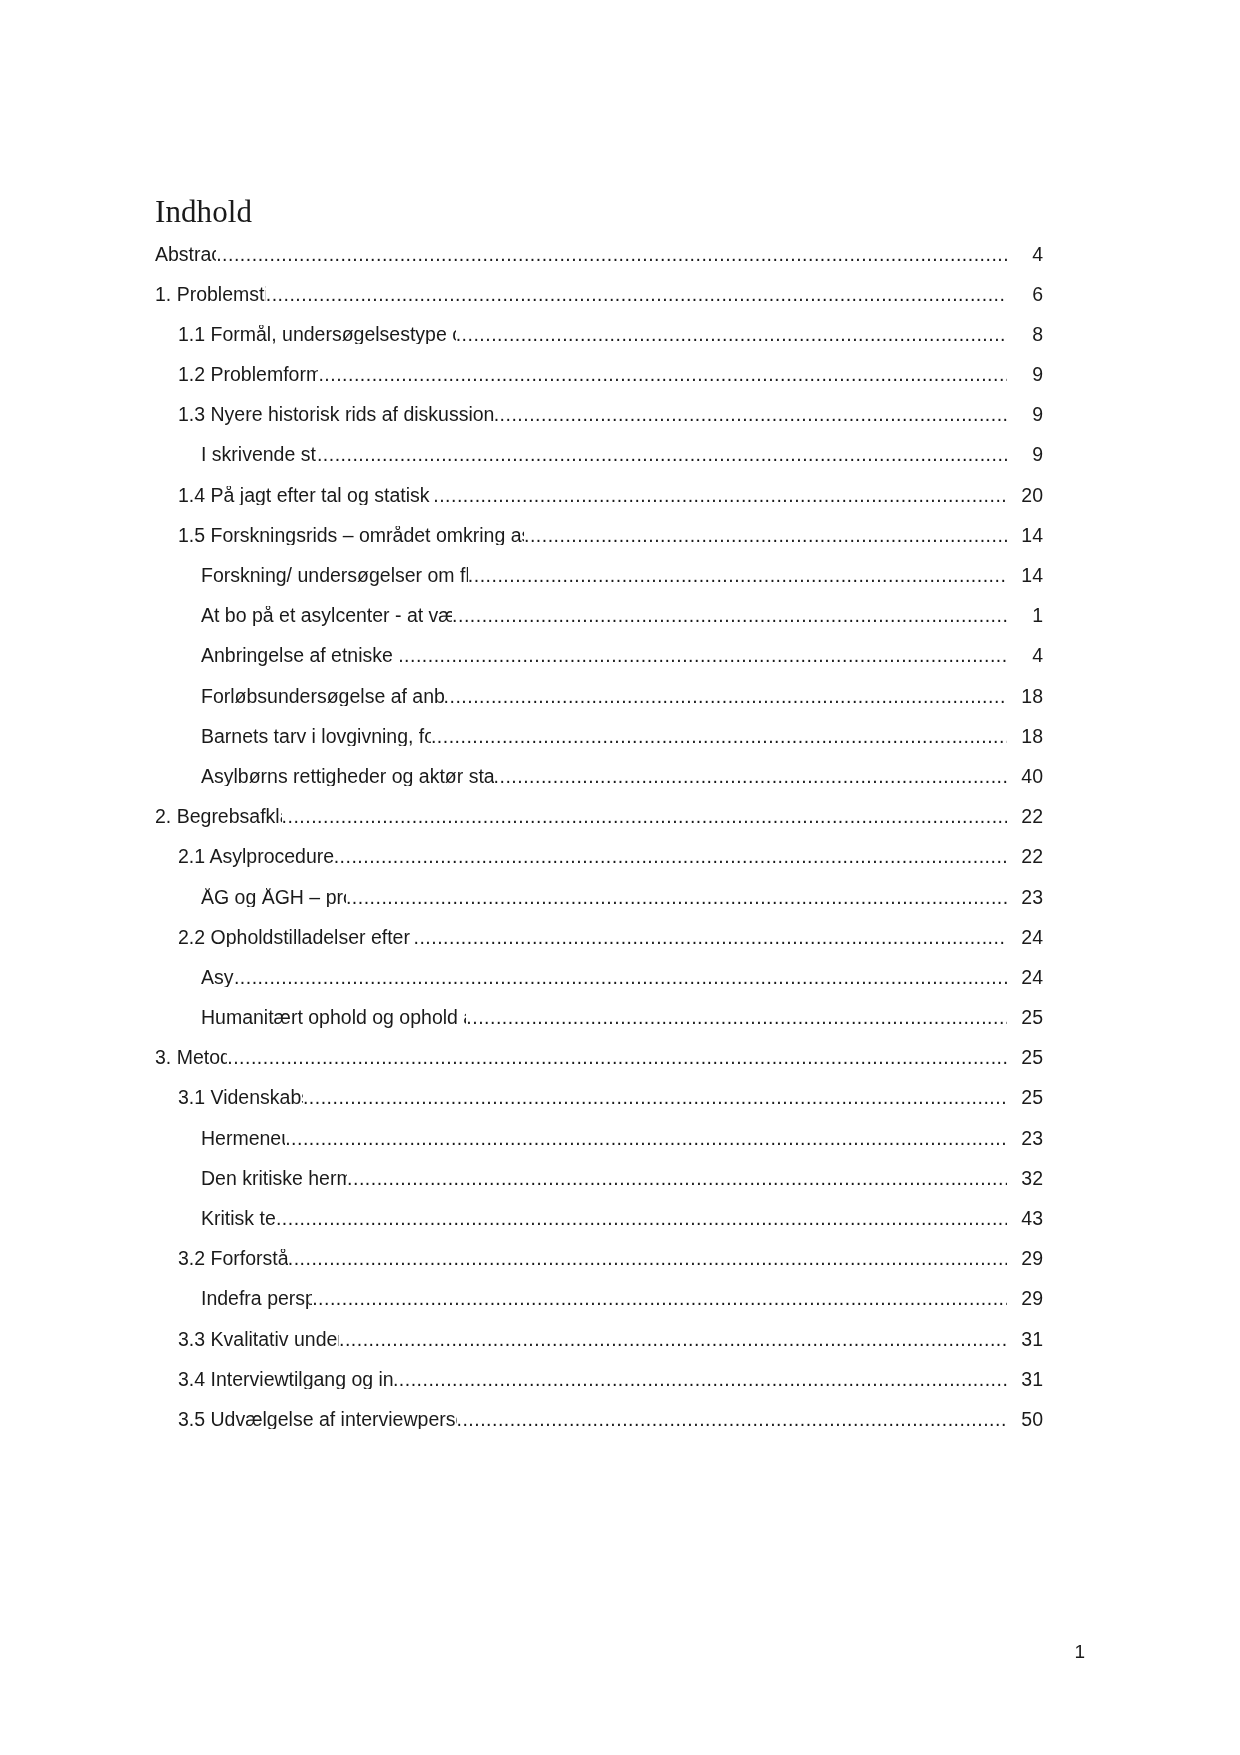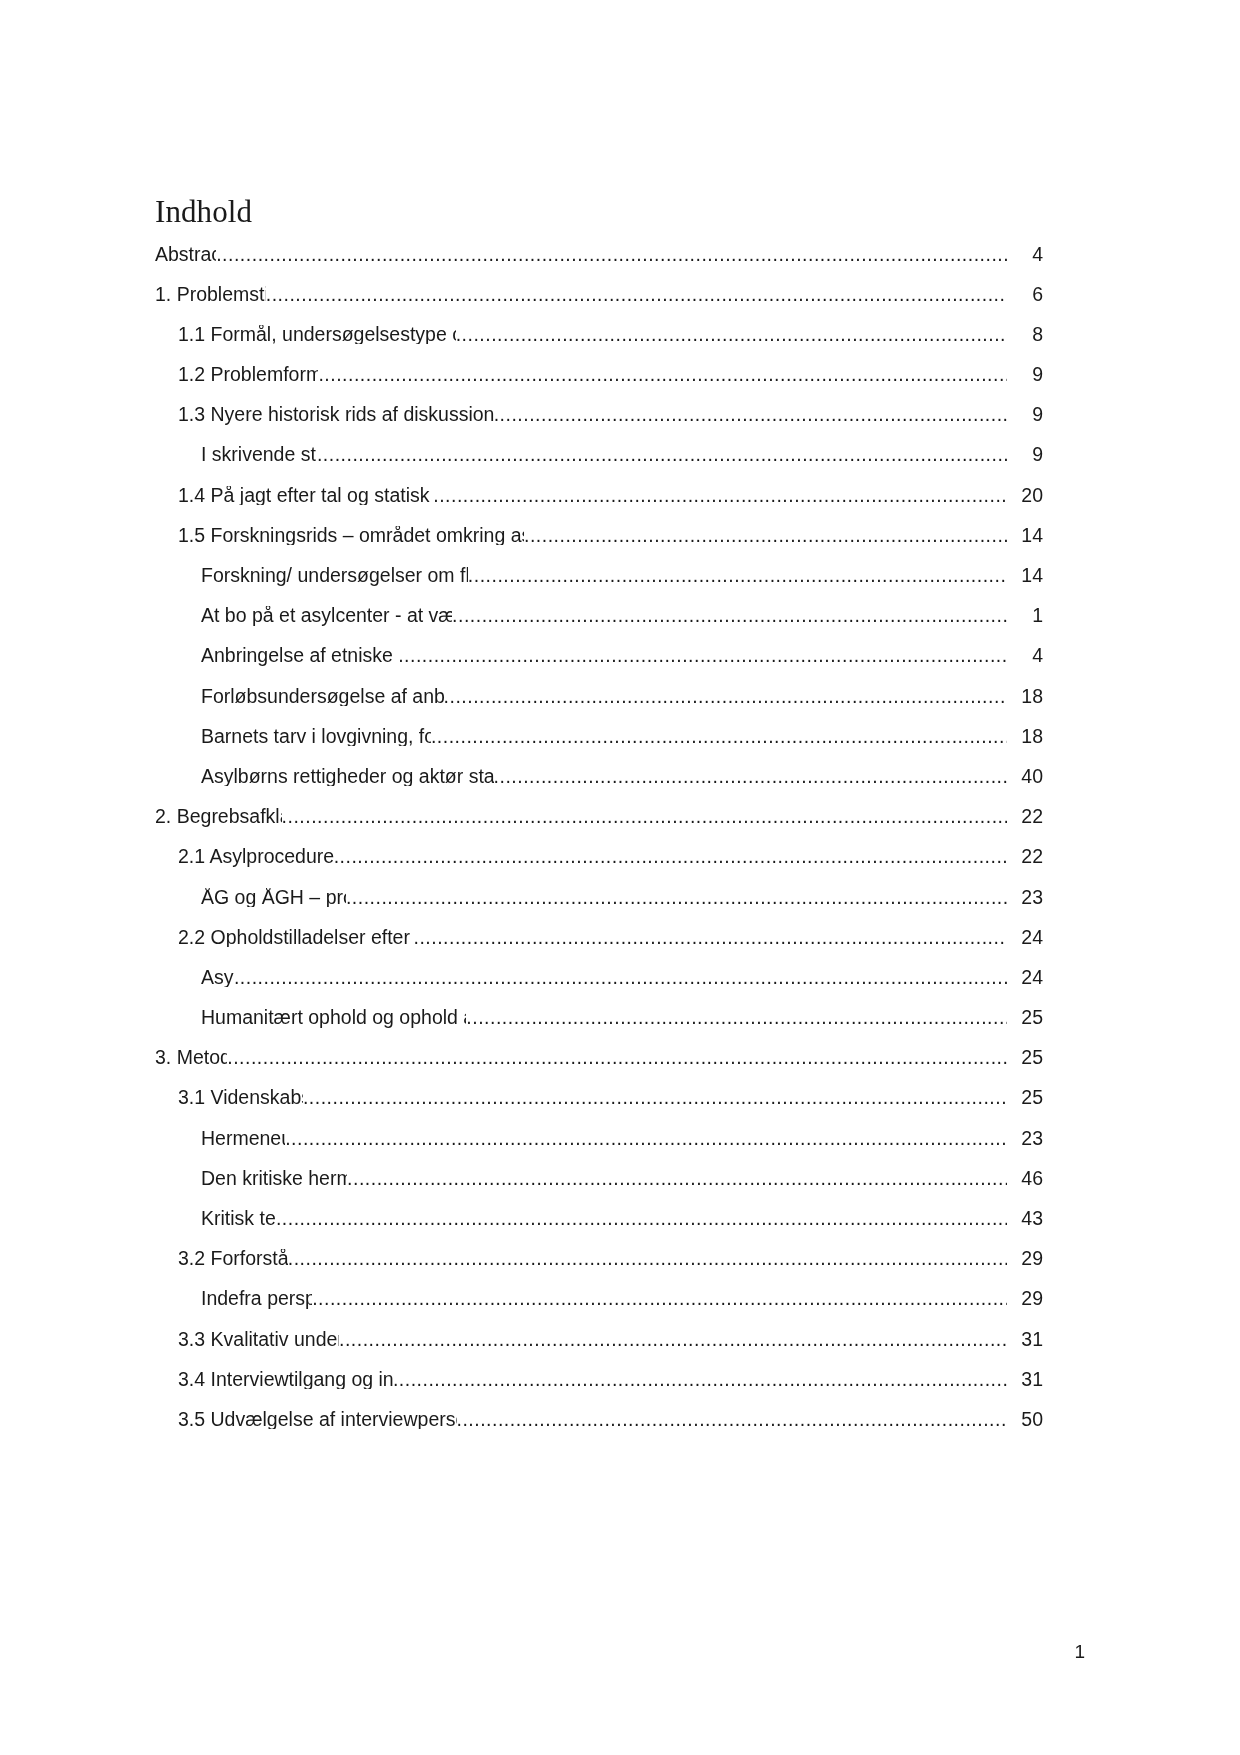--- a/index.html
+++ b/index.html
@@ -207,21 +207,21 @@
           <span class="pageno">25</span>
         </div>
         <div class="toc-entry lvl-3">
           <span class="label">Hermeneutik.</span>
           <span class="leader"></span>
           <span class="pageno">23</span>
         </div>
         <div class="toc-entry lvl-3">
           <span class="label">Den kritiske hermeneutik.</span>
           <span class="leader"></span>
-          <span class="pageno">46</span>
+          <span class="pageno">32</span>
         </div>
         <div class="toc-entry lvl-3">
           <span class="label">Kritisk teori.</span>
           <span class="leader"></span>
           <span class="pageno">43</span>
         </div>
         <div class="toc-entry lvl-2">
           <span class="label">3.2 Forforståelse.</span>
           <span class="leader"></span>
           <span class="pageno">29</span>

